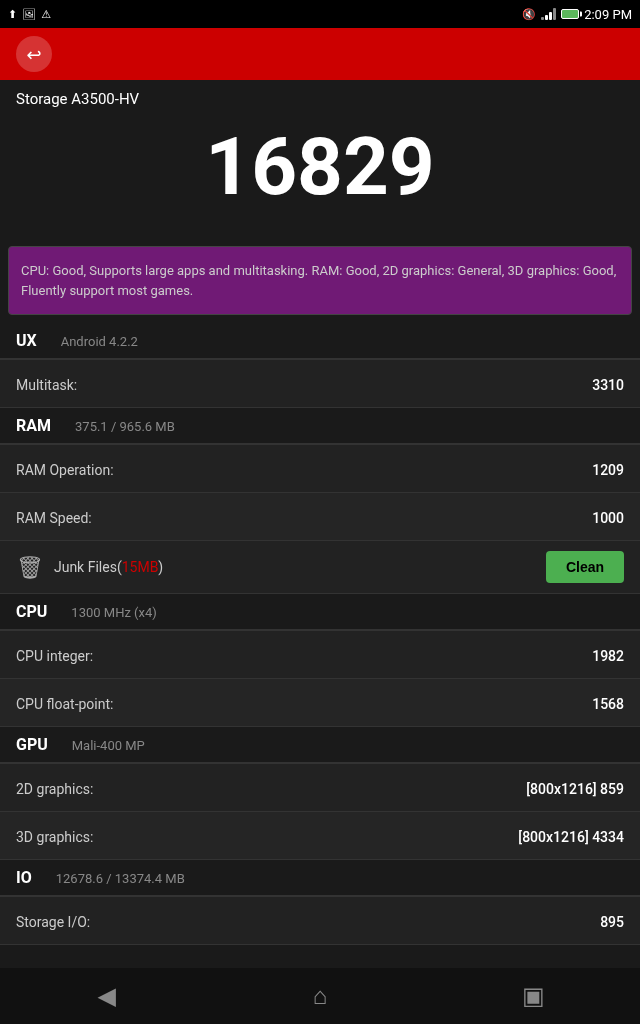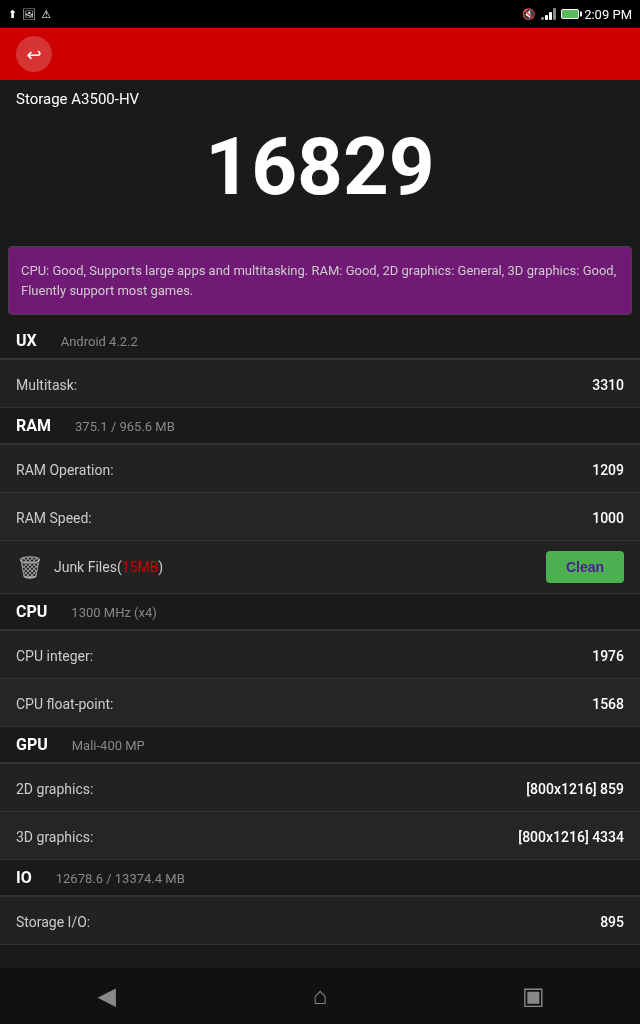--- a/index.html
+++ b/index.html
@@ -166,21 +166,21 @@
       font-size: 22px;
       color: #aaaaaa;
     }
     .junk-label {
       flex: 1;
       font-size: 14px;
       color: #cccccc;
     }
     .clean-btn {
       background: #4caf50;
-      color: #4c1d95;
+      color: #000000;
       border: none;
       padding: 8px 20px;
       border-radius: 4px;
       font-size: 14px;
       font-weight: bold;
       cursor: pointer;
     }
 
     
     .section-divider {
@@ -332,21 +332,21 @@
   </div>
 
   <div class="section-header">
     <span class="section-label">CPU</span>
     <span class="section-sub">1300 MHz (x4)</span>
   </div>
   <div class="section-divider"></div>
   <div class="rows-group">
     <div class="data-row">
       <span class="row-label">CPU integer:</span>
-      <span class="row-value">1976</span>
+      <span class="row-value">1982</span>
     </div>
     <div class="data-row">
       <span class="row-label">CPU float-point:</span>
       <span class="row-value">1568</span>
     </div>
   </div>
 
   <div class="section-header">
     <span class="section-label">GPU</span>
     <span class="section-sub">Mali-400 MP</span>

